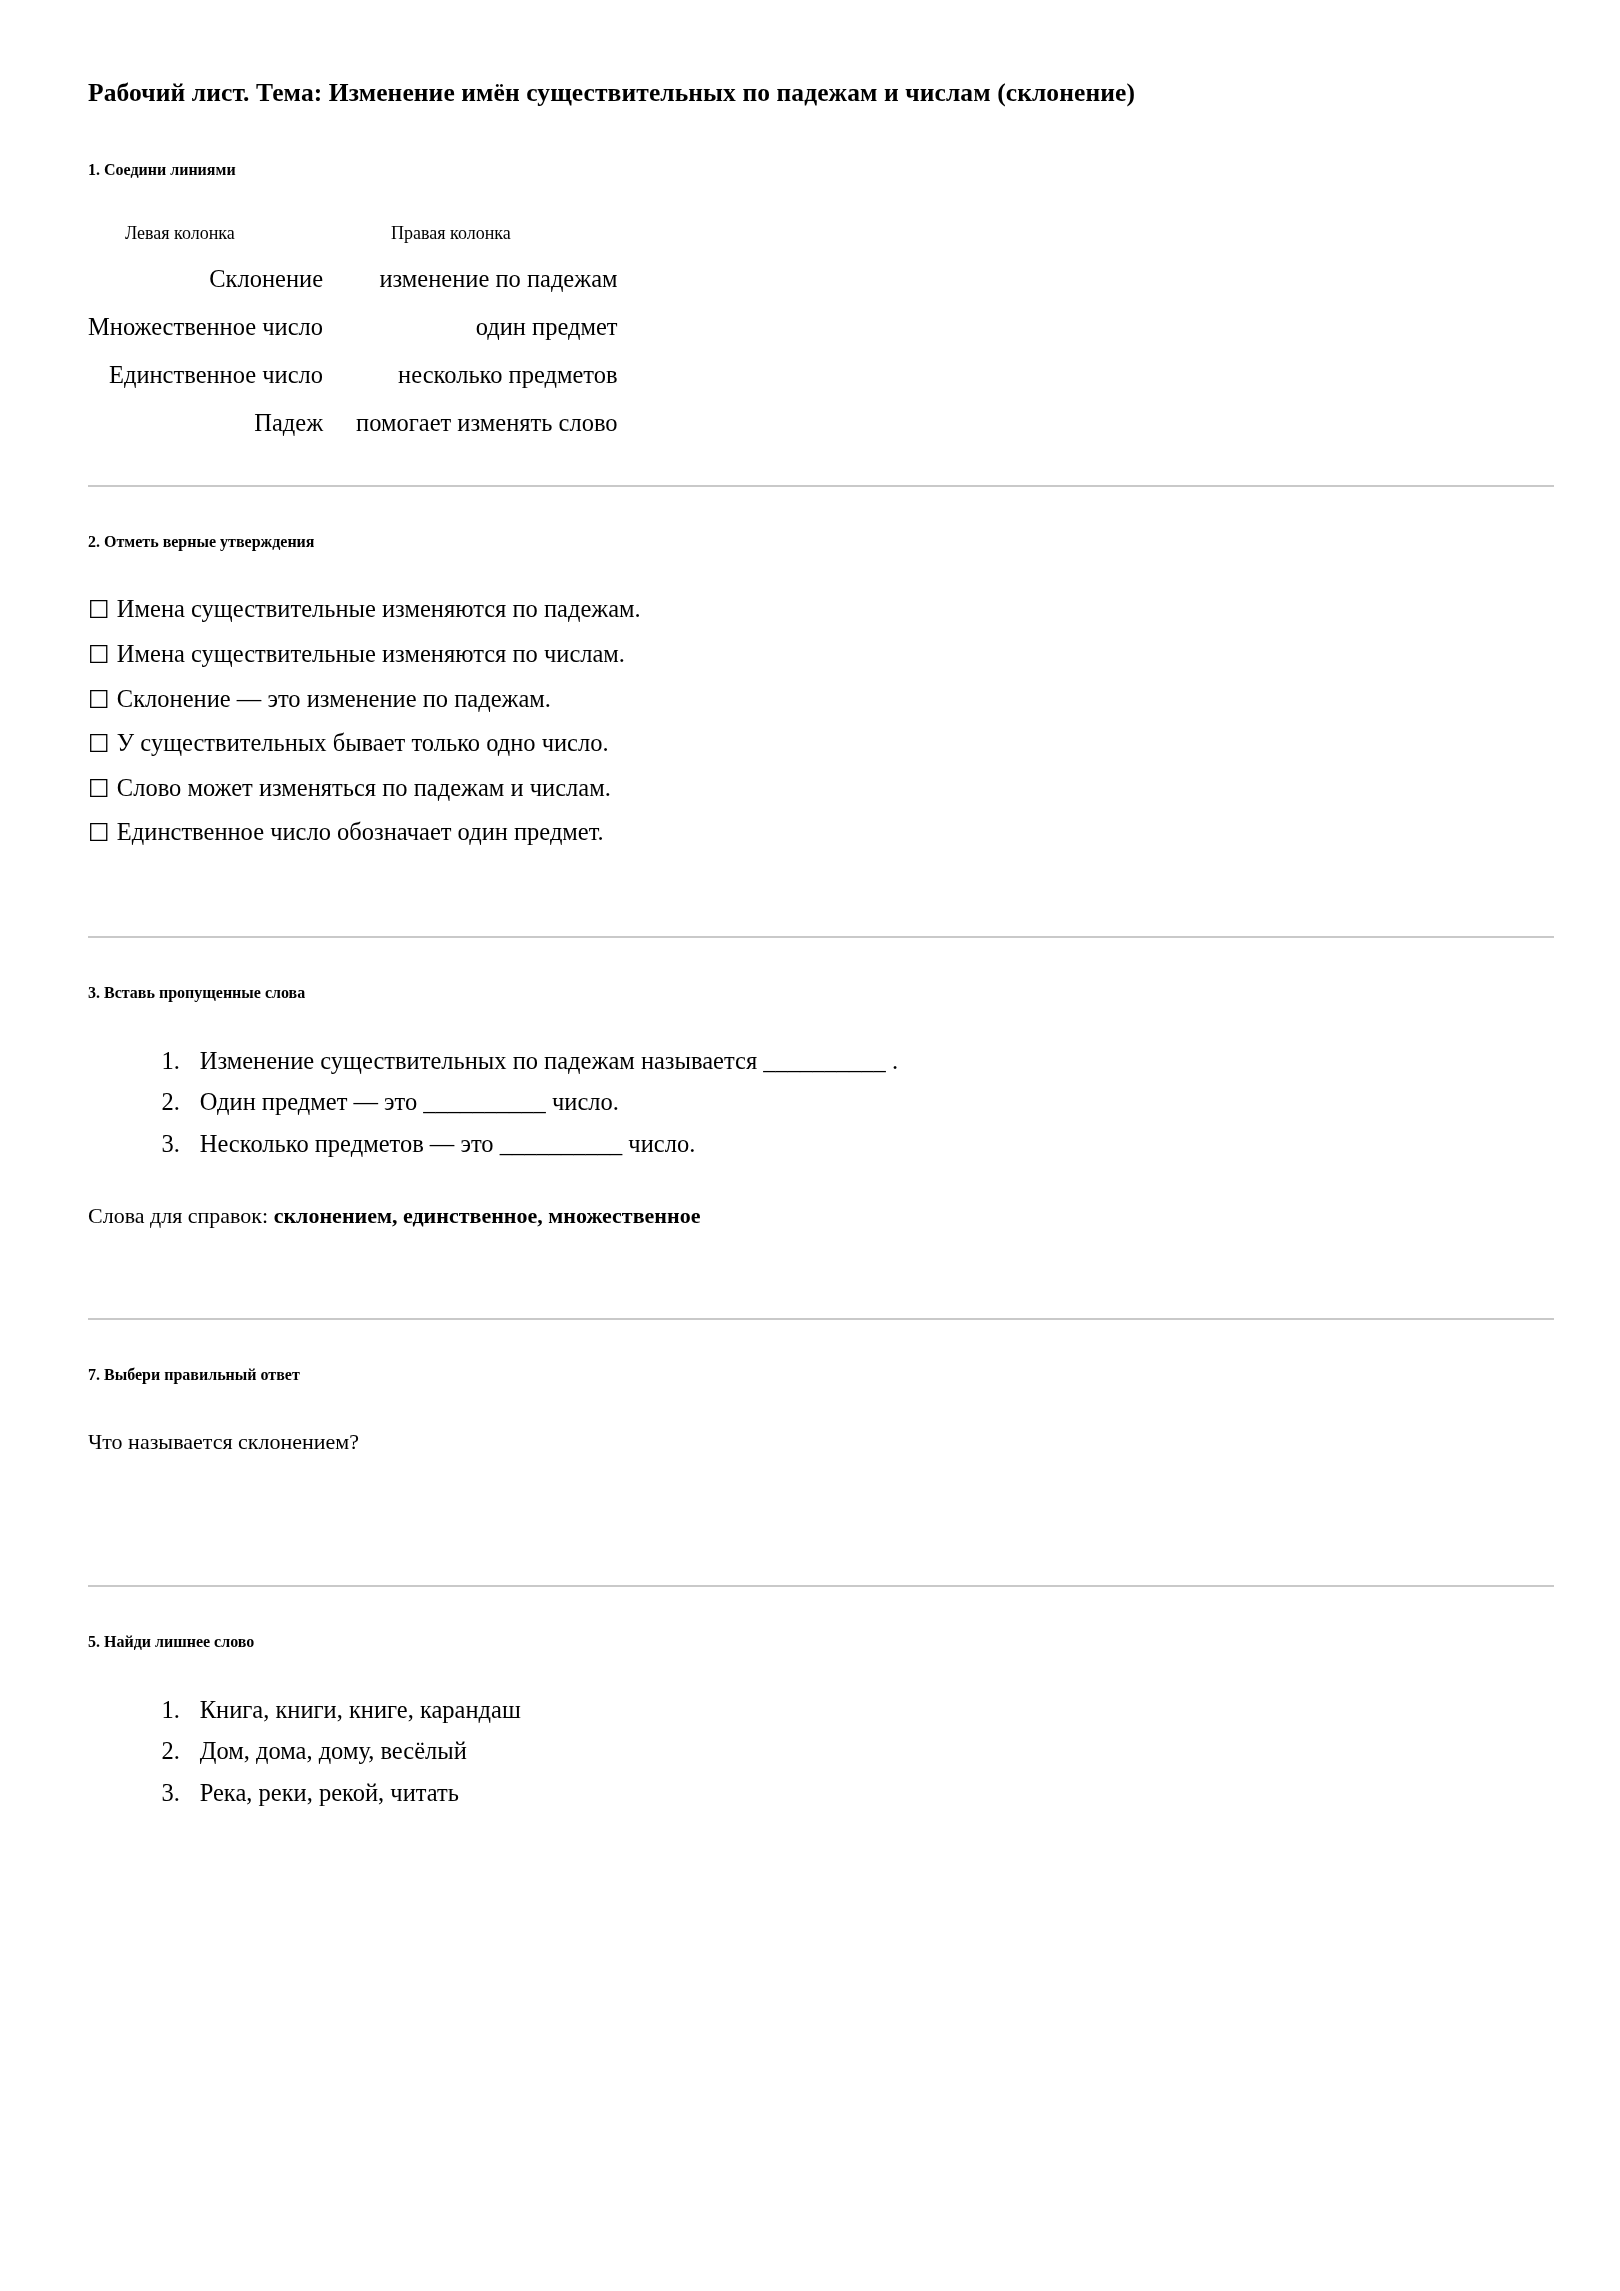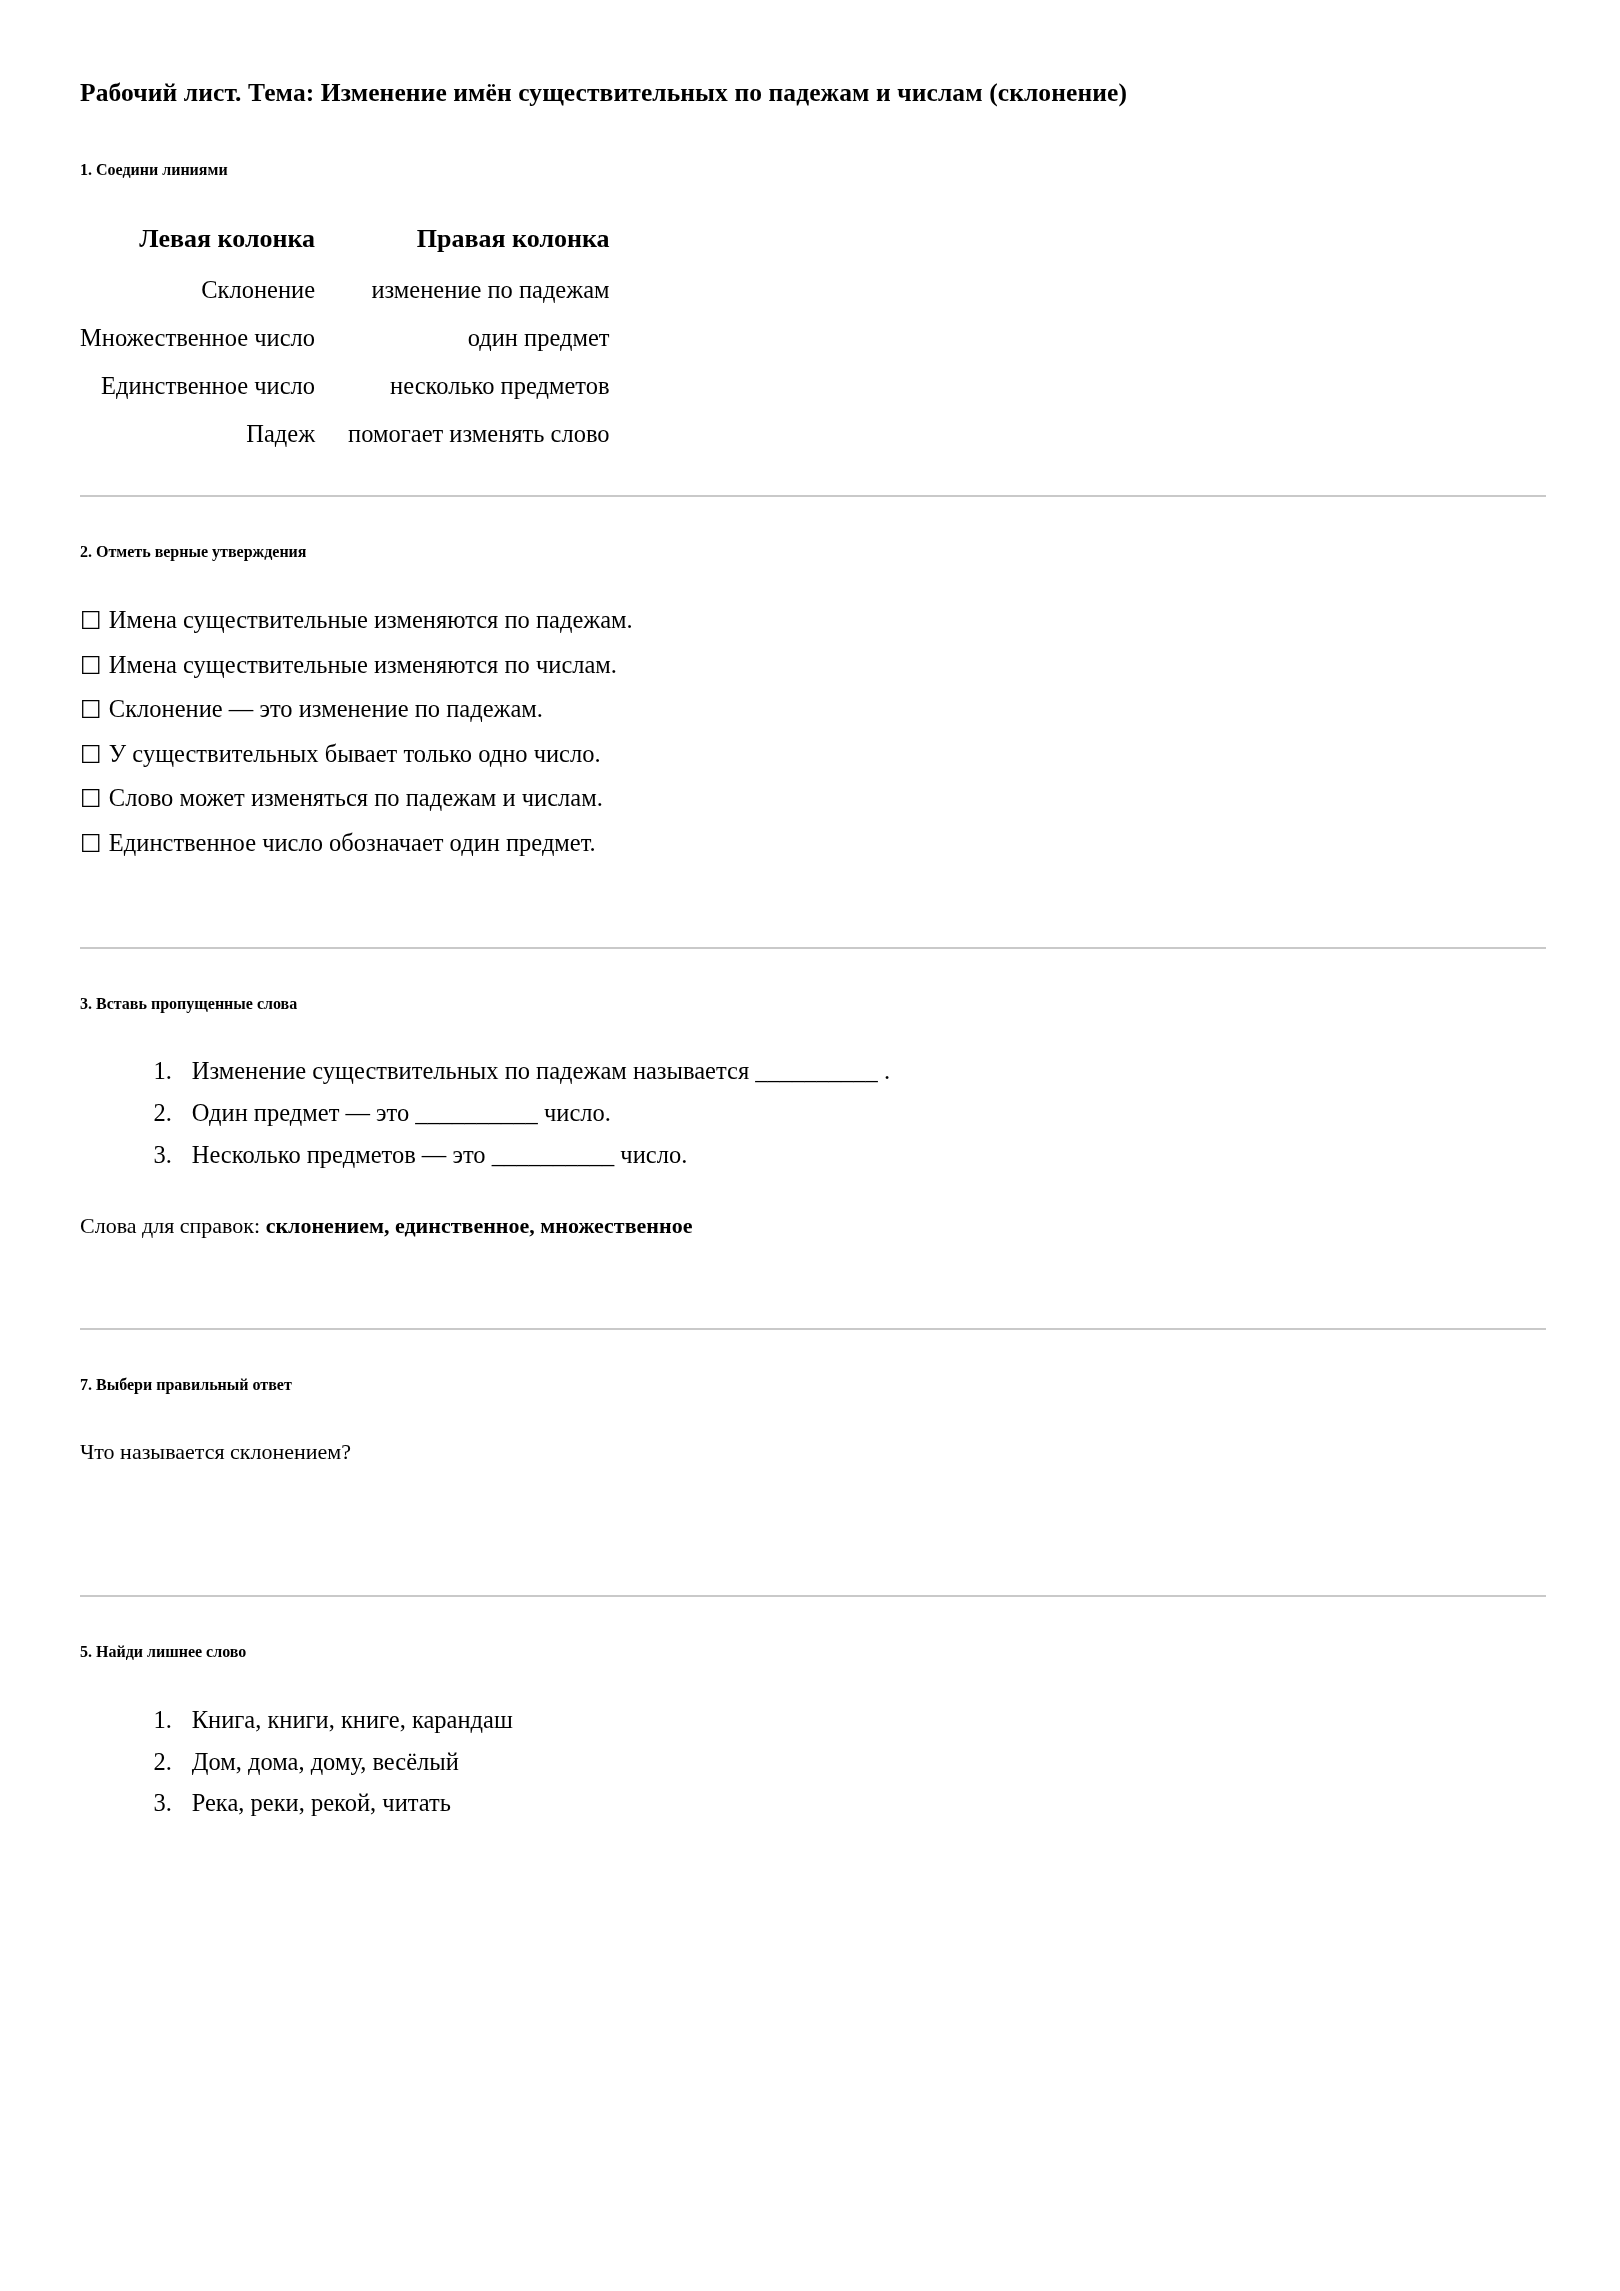--- a/index.html
+++ b/index.html
@@ -13,20 +13,21 @@
     font-family: "Liberation Serif", "DejaVu Serif", serif;
     color: #000000;
     -webkit-font-smoothing: antialiased;
   }
   .page {
     box-sizing: border-box;
     width: 1500px;
     min-height: 2292px;
     padding: 76px 74px 27px 80px;
     background: #ffffff;
+    margin-left: 8px;
   }
 
   
   .doc-title {
     font-size: 25.5px;
     font-weight: bold;
     line-height: 1.3;
     margin: 0 0 51px 0;
     letter-spacing: 0.1px;
   }
@@ -38,24 +39,24 @@
   }
 
   
   .match-table {
     border-collapse: collapse;
     margin: 0 0 0 0;
     font-size: 24.5px;
     line-height: 1.32;
   }
   .match-table th {
-    font-weight: bold;
-    text-align: right;
+    font-weight: normal;
+    text-align: left;
     padding: 0 33px 17.6px 0;
-    font-size: 26px;
+    font-size: 18px;
   }
   .match-table th.col-left  { padding-left: 37px; }
   .match-table th.col-right { padding-left: 35px; }
   .match-table td {
     text-align: right;
     padding: 0 33px 15.7px 0;
     vertical-align: top;
     white-space: nowrap;
   }
   .match-table tr:last-child td { padding-bottom: 0; }

